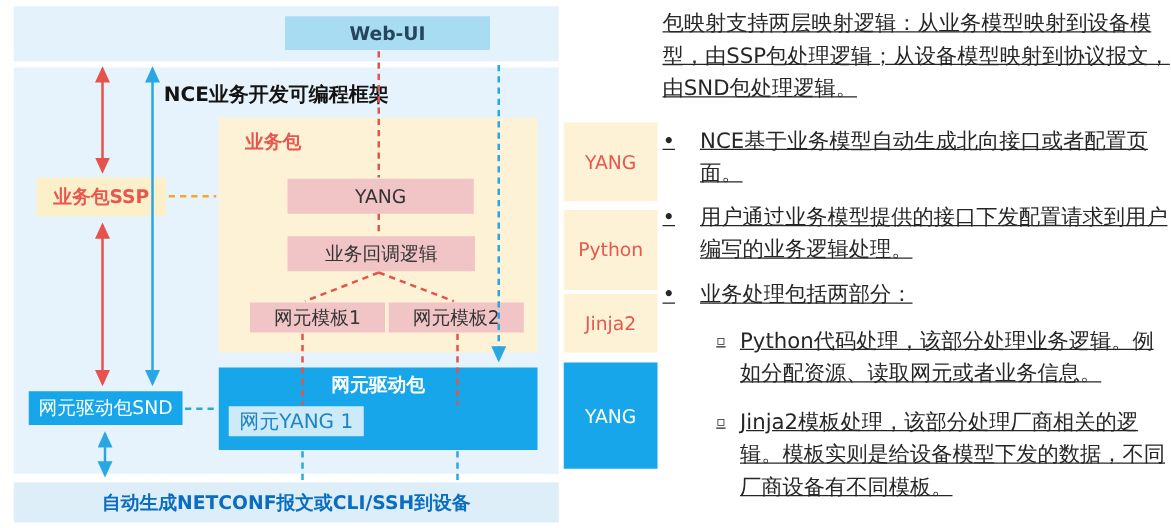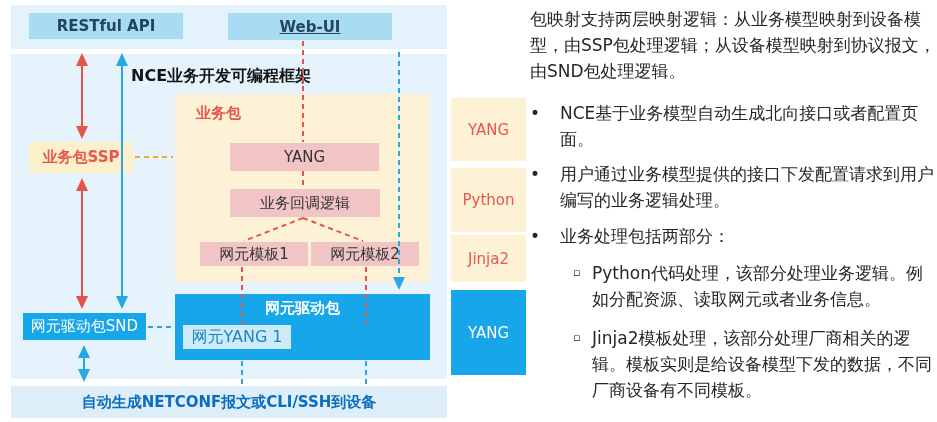--- a/index.html
+++ b/index.html
@@ -16,39 +16,36 @@
   .redlabel{color:#e8564d;font-weight:bold;font-size:15px;}
   .bluefill{background:#16a6e9;color:#fff;}
   .innerblue{background:#cdeaf9;color:#1d84c5;font-size:16px;
              display:flex;align-items:center;justify-content:center;}
   .center{display:flex;align-items:center;justify-content:center;}
   .title{font-size:16px;font-weight:bold;color:#141414;}
   .bannertext{color:#0a6dbf;font-weight:bold;font-size:15px;}
   #connectors{position:absolute;left:0;top:0;pointer-events:none;}
   
   #textpanel{position:absolute;left:530px;top:6px;width:406px;color:#262626;
-             font-size:17px;line-height:26px;}
+             font-size:17px;line-height:26px;text-decoration:underline;}
   #textpanel p{margin:0 0 16px 0;}
   .bullet{display:flex;}
   .bullet .mark{width:30px;flex:0 0 30px;}
   .sub{display:flex;margin-left:43px;}
   .sub .mark2{width:19px;flex:0 0 19px;font-size:11px;line-height:26px;}
   .b1{margin-bottom:9px;} .b2{margin-bottom:10px;} .b3{margin-bottom:11px;}
   .s1{margin-bottom:13px;}
 </style>
 </head>
 <body>
 
 <div id="stage">
 
   <div class="abs band" style="left:11px;top:5px;width:436px;height:44px;"></div>
-  <div class="abs bluebox" style="left:29px;top:13px;width:154px;height:26px;">
-    <span>RESTful API</span>
-  </div>
-  <div class="abs bluebox" style="left:228px;top:13px;width:164px;height:27px;text-decoration:underline;">
+  <div class="abs bluebox" style="left:228px;top:13px;width:164px;height:27px;">
     <span>Web-UI</span>
   </div>
 
   <div class="abs panel" style="left:11px;top:54px;width:436px;height:325px;"></div>
   <div class="abs title" style="left:131px;top:66px;">NCE业务开发可编程框架</div>
 
   <div class="abs cream" style="left:175px;top:94px;width:255px;height:188px;"></div>
   <div class="abs redlabel" style="left:196px;top:104px;">业务包</div>
   <div class="abs pink" style="left:230px;top:143px;width:149px;height:28px;">
     <span>YANG</span>

